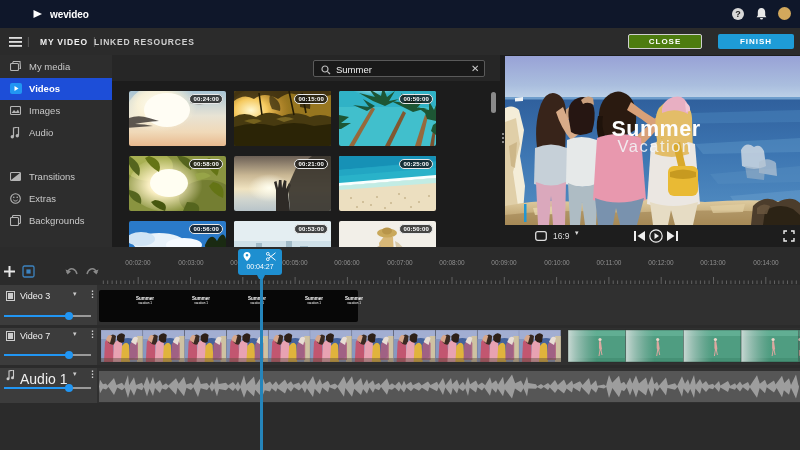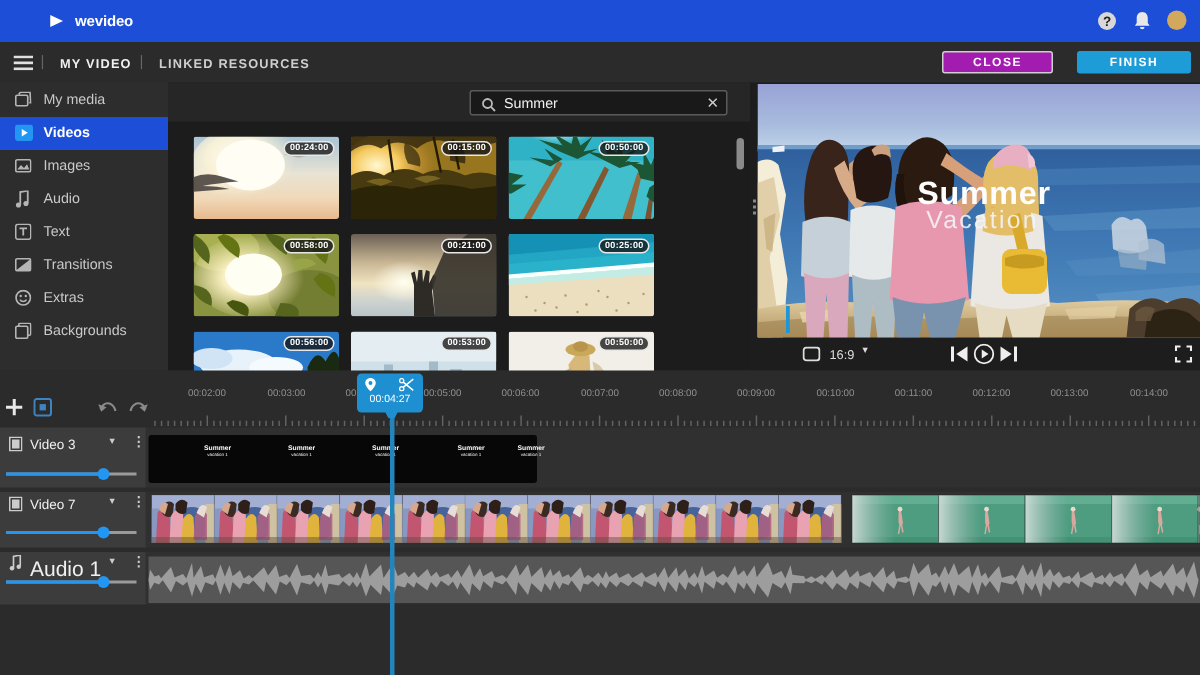--- a/index.html
+++ b/index.html
@@ -8,21 +8,21 @@
 .abs{position:absolute}
 .sbitem{position:absolute;left:0;width:112px;height:22px}
 .sbicon{position:absolute;left:10px;top:5px}
 .sbtxt{position:absolute;left:29px;top:5px;color:#c9c9c9;font-size:9.5px}
 .thumb{position:absolute;width:97px;height:55px;border-radius:2px;overflow:hidden}
 .badge{position:absolute;right:3px;top:3px;height:10px;padding:0 3px;background:rgba(20,20,20,0.78);border:1px solid #e8e8e8;border-radius:5px;color:#fff;font-size:6px;font-weight:bold;line-height:8.5px;letter-spacing:0.2px}
 </style>
 </head>
 <body>
 
-<div class="abs" style="left:0;top:0;width:800px;height:28px;background:#1d4ed8">
+<div class="abs" style="left:0;top:0;width:800px;height:28px;background:#0f172a">
   <svg class="abs" style="left:32px;top:8px" width="12" height="12" viewBox="0 0 12 12">
     <path d="M1.5 2 L10 6 L1.5 10 Z" fill="#fff"></path>
   </svg>
   <div class="abs" style="left:50px;top:8.5px;color:#fff;font-size:10px;font-weight:bold;letter-spacing:-0.1px">wevideo</div>
 
   <div class="abs" style="left:732px;top:8px;width:12px;height:12px;border-radius:50%;background:#d8d8d8;color:#222;font-size:9px;font-weight:bold;text-align:center;line-height:12px">?</div>
 
   <svg class="abs" style="left:755px;top:7px" width="13" height="14" viewBox="0 0 13 14">
     <path d="M6.5 1 C4 1 2.8 3 2.8 5.2 L2.8 8.4 L1.6 10.2 L11.4 10.2 L10.2 8.4 L10.2 5.2 C10.2 3 9 1 6.5 1 Z" fill="#e8e8e8"></path>
     <path d="M5 11 a1.5 1.5 0 0 0 3 0 Z" fill="#e8e8e8"></path>
@@ -33,22 +33,22 @@
 
 <div class="abs" style="left:0;top:28px;width:800px;height:27px;background:#2b2b2b">
   <svg class="abs" style="left:9px;top:9px" width="13" height="10" viewBox="0 0 13 10">
     <rect x="0" y="0" width="13" height="1.8" fill="#e0e0e0"></rect>
     <rect x="0" y="4" width="13" height="1.8" fill="#e0e0e0"></rect>
     <rect x="0" y="8" width="13" height="1.8" fill="#e0e0e0"></rect>
   </svg>
   <div class="abs" style="left:27px;top:8px;color:#666;font-size:10px">|</div>
   <div class="abs" style="left:40px;top:9px;color:#f0f0f0;font-size:8.5px;font-weight:bold;letter-spacing:0.8px">MY VIDEO</div>
   <div class="abs" style="left:93px;top:8px;color:#666;font-size:10px">|</div>
-  <div class="abs" style="left:106px;top:9px;color:#cfcfcf;font-size:8.5px;font-weight:bold;letter-spacing:0.8px">LINKED RESOURCES</div>
-  <div class="abs" style="left:628px;top:6px;width:74px;height:15px;border:1px solid #cfcfcf;border-radius:2px;background:#a21caf;color:#fff;font-size:8px;font-weight:bold;letter-spacing:1px;text-align:center;line-height:13px">CLOSE</div>
+  <div class="abs" style="left:94px;top:9px;color:#cfcfcf;font-size:8.5px;font-weight:bold;letter-spacing:0.8px">LINKED RESOURCES</div>
+  <div class="abs" style="left:628px;top:6px;width:74px;height:15px;border:1px solid #cfcfcf;border-radius:2px;background:#4d7c0f;color:#fff;font-size:8px;font-weight:bold;letter-spacing:1px;text-align:center;line-height:13px">CLOSE</div>
   <div class="abs" style="left:718px;top:6px;width:76px;height:15px;border-radius:2px;background:#1e9cd7;color:#fff;font-size:8px;font-weight:bold;letter-spacing:1px;text-align:center;line-height:15px">FINISH</div>
 </div>
 
 <div class="abs" id="sidebar" style="left:0;top:55px;width:112px;height:192px;background:#2d2d2d">
   <div class="sbitem" style="top:1px">
     <svg class="sbicon" width="11" height="11" viewBox="0 0 11 11">
         <rect x="0.5" y="2.5" width="8" height="7" rx="1" fill="none" stroke="#b5b5b5" stroke-width="1.1"></rect>
         <path d="M2.5 2 L3.5 0.5 L10 0.5 L10.5 7.5 L9.5 7.5" fill="none" stroke="#b5b5b5" stroke-width="1.1"></path>
       </svg>
     <span class="sbtxt">My media</span>
@@ -67,27 +67,20 @@
       </svg>
     <span class="sbtxt">Images</span>
   </div>
   <div class="sbitem" style="top:67px">
     <svg class="sbicon" width="10" height="12" viewBox="0 0 10 12">
         <path d="M3.5 9.5 L3.5 1 L8.5 0 L8.5 8.5" fill="none" stroke="#b5b5b5" stroke-width="1.2"></path>
         <circle cx="2.3" cy="9.7" r="1.7" fill="#b5b5b5"></circle>
         <circle cx="7.3" cy="8.7" r="1.7" fill="#b5b5b5"></circle>
       </svg>
     <span class="sbtxt">Audio</span>
-  </div>
-  <div class="sbitem" style="top:89px">
-    <svg class="sbicon" width="11" height="11" viewBox="0 0 11 11">
-        <rect x="0.5" y="0.5" width="10" height="10" rx="1.5" fill="none" stroke="#b5b5b5" stroke-width="1"></rect>
-        <path d="M3 3.2 L8 3.2 M5.5 3.2 L5.5 8" fill="none" stroke="#b5b5b5" stroke-width="1.2"></path>
-      </svg>
-    <span class="sbtxt">Text</span>
   </div>
   <div class="sbitem" style="top:111px">
     <svg class="sbicon" width="11" height="11" viewBox="0 0 11 11">
         <rect x="0.5" y="1.5" width="10" height="8" rx="1" fill="none" stroke="#b5b5b5" stroke-width="1.1"></rect>
         <path d="M1 9 L10 2 L10 9 Z" fill="#b5b5b5"></path>
       </svg>
     <span class="sbtxt">Transitions</span>
   </div>
   <div class="sbitem" style="top:133px">
     <svg class="sbicon" width="11" height="11" viewBox="0 0 11 11">

